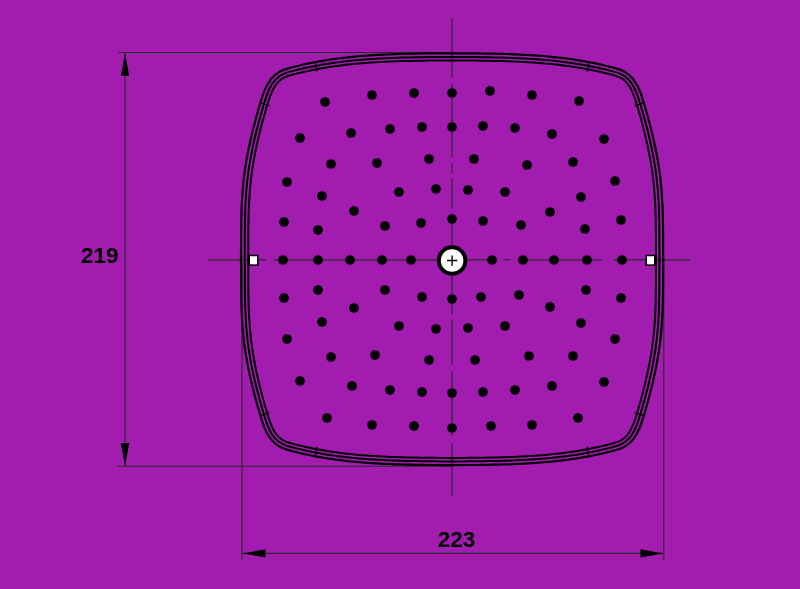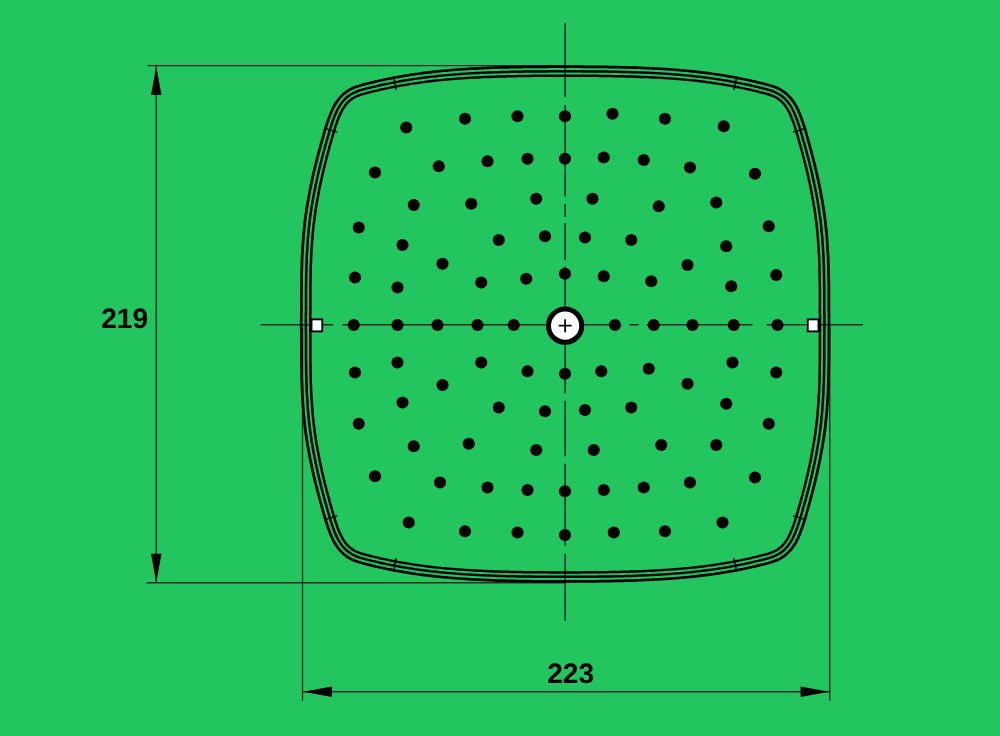--- a/index.html
+++ b/index.html
@@ -1,16 +1,16 @@
 <!DOCTYPE html>
 <html><head>
 <meta charset="utf-8">
 <style>
 html,body{margin:0;padding:0;background:#ffffff;}
-#page{position:relative;width:800px;height:589px;background:#22c55e;overflow:hidden;}
+#page{position:relative;width:800px;height:589px;background:#a21caf;overflow:hidden;}
 svg{position:absolute;left:0;top:0;}
 text{font-family:"Liberation Sans",sans-serif;font-weight:bold;font-size:22.5px;fill:#000;}
 </style>
 </head>
 <body>
 
 <div id="page">
 <svg width="800" height="589" viewBox="0 0 800 589">
 
 <line x1="118" y1="52.5" x2="452" y2="52.5" stroke="#2b2b2b" stroke-width="1.1"></line>

